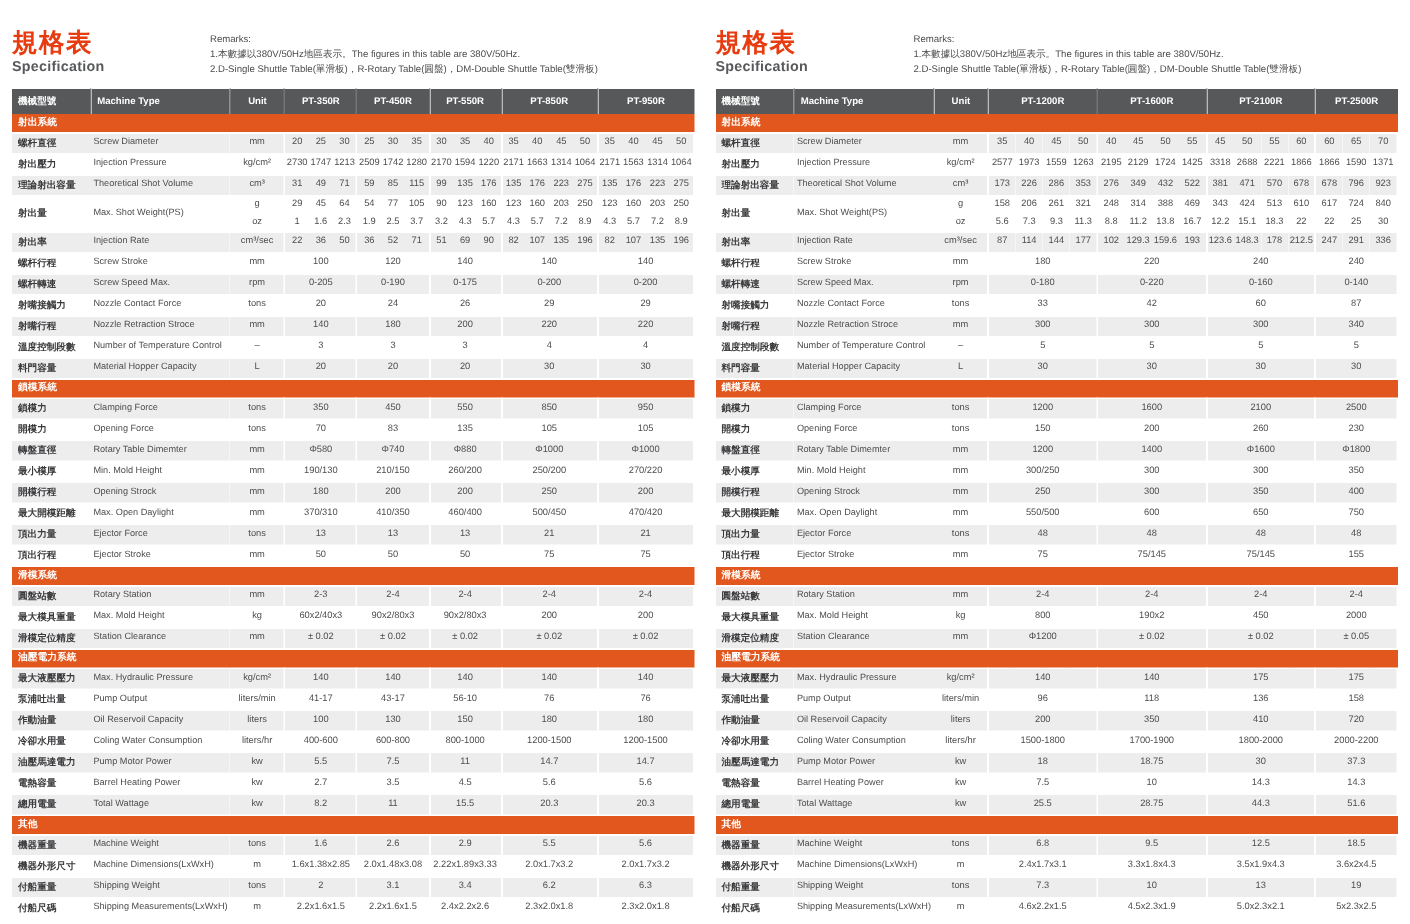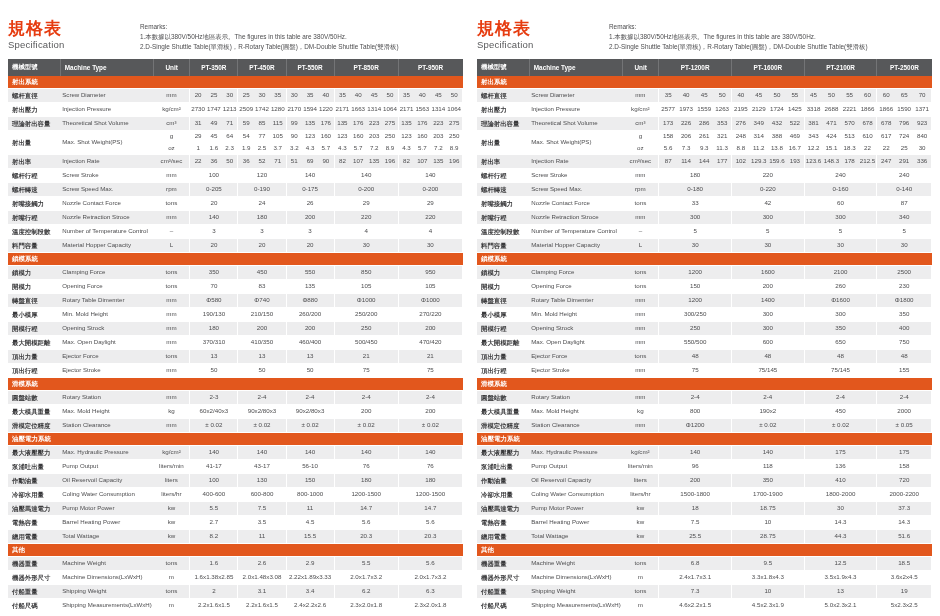--- a/index.html
+++ b/index.html
@@ -2,21 +2,21 @@
 <html style="--accent: #e2571d;"><head>
 <meta charset="utf-8">
 <style>
   html,body{margin:0;padding:0;background:#ffffff;width:940px;height:616px;overflow:hidden;
     font-family:"Liberation Sans","DejaVu Sans",sans-serif;-webkit-font-smoothing:antialiased;}
   .page{display:flex;gap:14px;padding:6px 8px 0 8px;}
   .panel{width:455px;flex:0 0 455px;display:flex;flex-direction:column;}
   .panel-head{display:flex;align-items:flex-start;margin:14px 0 5px 0;min-height:34px;}
   .title-block{width:132px;flex:0 0 132px;}
   .title-zh{font-size:17px;font-weight:bold;color:#e63c10;line-height:1.05;letter-spacing:1px;}
-  .title-en{font-size:9.5px;font-weight:normal;color:#58595b;margin-top:1px;letter-spacing:.2px;}
+  .title-en{font-size:9.5px;font-weight:bold;color:#58595b;margin-top:1px;letter-spacing:.2px;}
   .remarks{font-size:6.4px;color:#4d4d4f;line-height:1.55;padding-top:2px;}
   table{width:100%;border-collapse:collapse;table-layout:fixed;}
   thead td{background:#57585a;color:#fff;font-size:6.4px;font-weight:bold;text-align:center;
     height:15px;border-right:1px solid #737476;overflow:hidden;}
   thead td:last-child{border-right:none;}
   thead td.hz,thead td.he{text-align:left;padding-left:4px;}
   tbody td{font-size:6.2px;color:#4d4d4f;text-align:center;height:13px;line-height:1.1;
     border-bottom:1px solid #fff;overflow:hidden;padding:0;}
   tbody tr.dual td{height:11px;}
   td.sec{background:var(--accent,#e2571d);color:#fff;font-size:6.5px;font-weight:bold;

